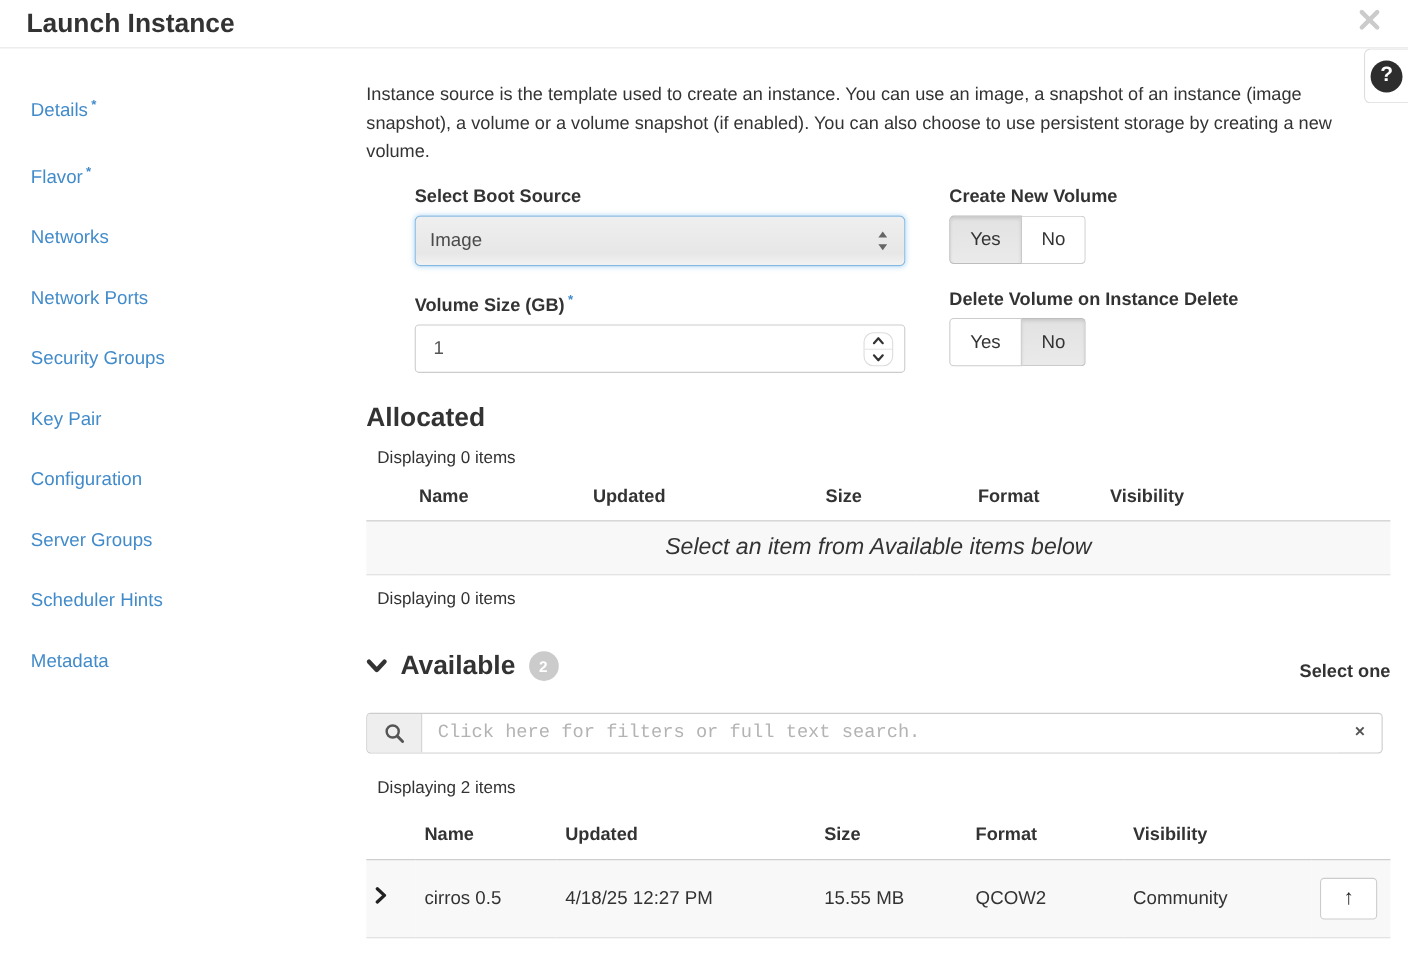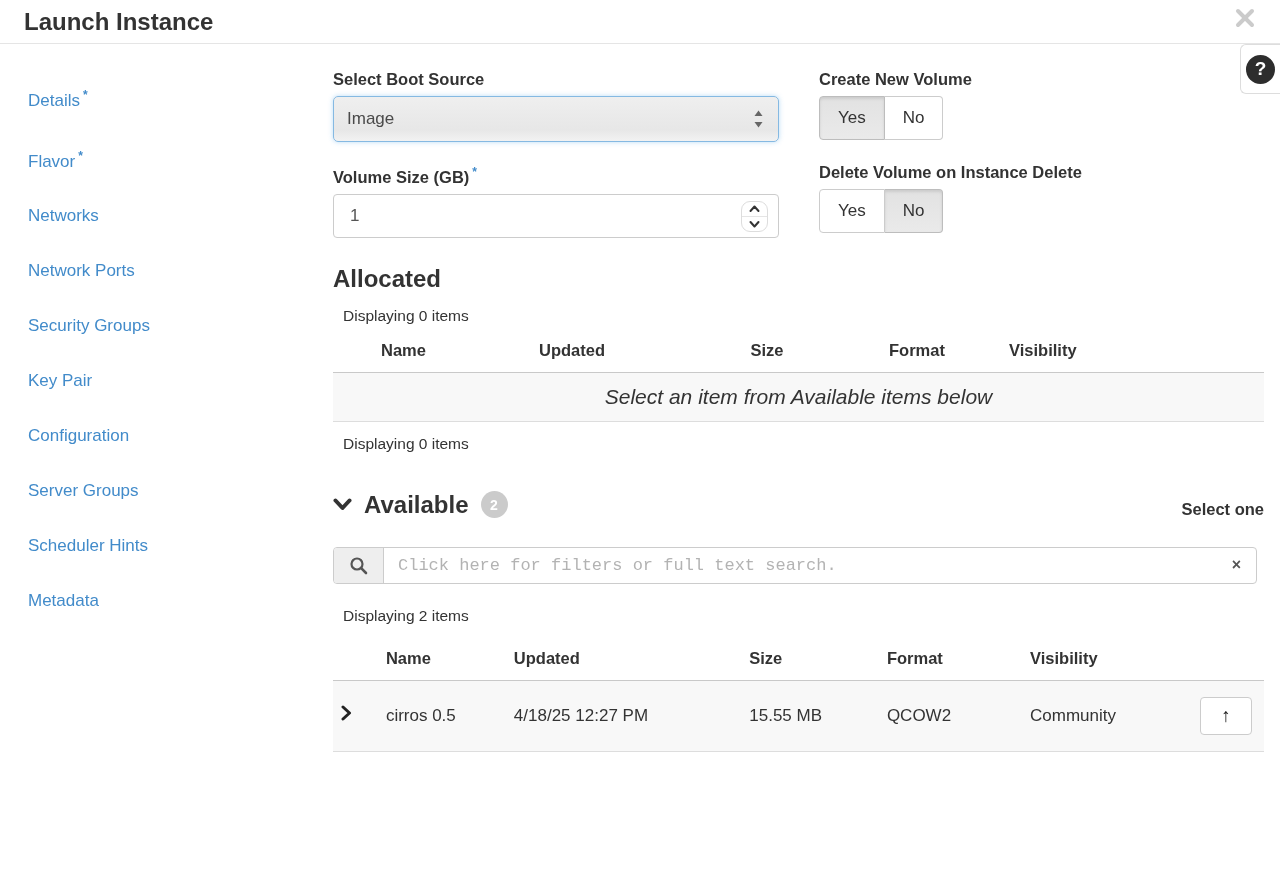--- a/index.html
+++ b/index.html
@@ -60,20 +60,21 @@
     margin: 4px 0 18px 0;
     max-width: 888px;
     color: #333;
   }
   
   .form-grid {
     display: grid;
     grid-template-columns: 446px 1fr;
     column-gap: 40px;
     row-gap: 20px;
+    margin-left: 44px;
   }
   .field-label { font-size: 16.5px; font-weight: bold; margin-bottom: 7px; line-height: 20px; }
   .fake-select {
     position: relative;
     width: 446px; height: 46px;
     border: 1px solid #85b9e2;
     border-radius: 5px;
     background: linear-gradient(#efefef, #e7e7e7 75%, #f2f2f2);
     box-shadow: 0 0 5px rgba(102,175,233,0.45);
     display: flex; align-items: center;
@@ -229,20 +230,21 @@
     <div class="nav-item"><span>Security Groups</span></div>
     <div class="nav-item"><span>Key Pair</span></div>
     <div class="nav-item"><span>Configuration</span></div>
     <div class="nav-item"><span>Server Groups</span></div>
     <div class="nav-item"><span>Scheduler Hints</span></div>
     <div class="nav-item"><span>Metadata</span></div>
   </div>
 
   <div class="content">
 
+    <p class="description">Instance source is the template used to create an instance. You can use an image, a snapshot of an instance (image snapshot), a volume or a volume snapshot (if enabled). You can also choose to use persistent storage by creating a new volume.</p>
 
     <div class="form-grid">
 
       <div>
         <div class="field-label">Select Boot Source</div>
         <div class="fake-select">
           <span>Image</span>
           <span class="select-arrows">
             <svg width="11" height="22" viewBox="0 0 11 22">
               <path d="M1.5 8 L5.5 2.5 L9.5 8 Z" fill="#666"></path>

